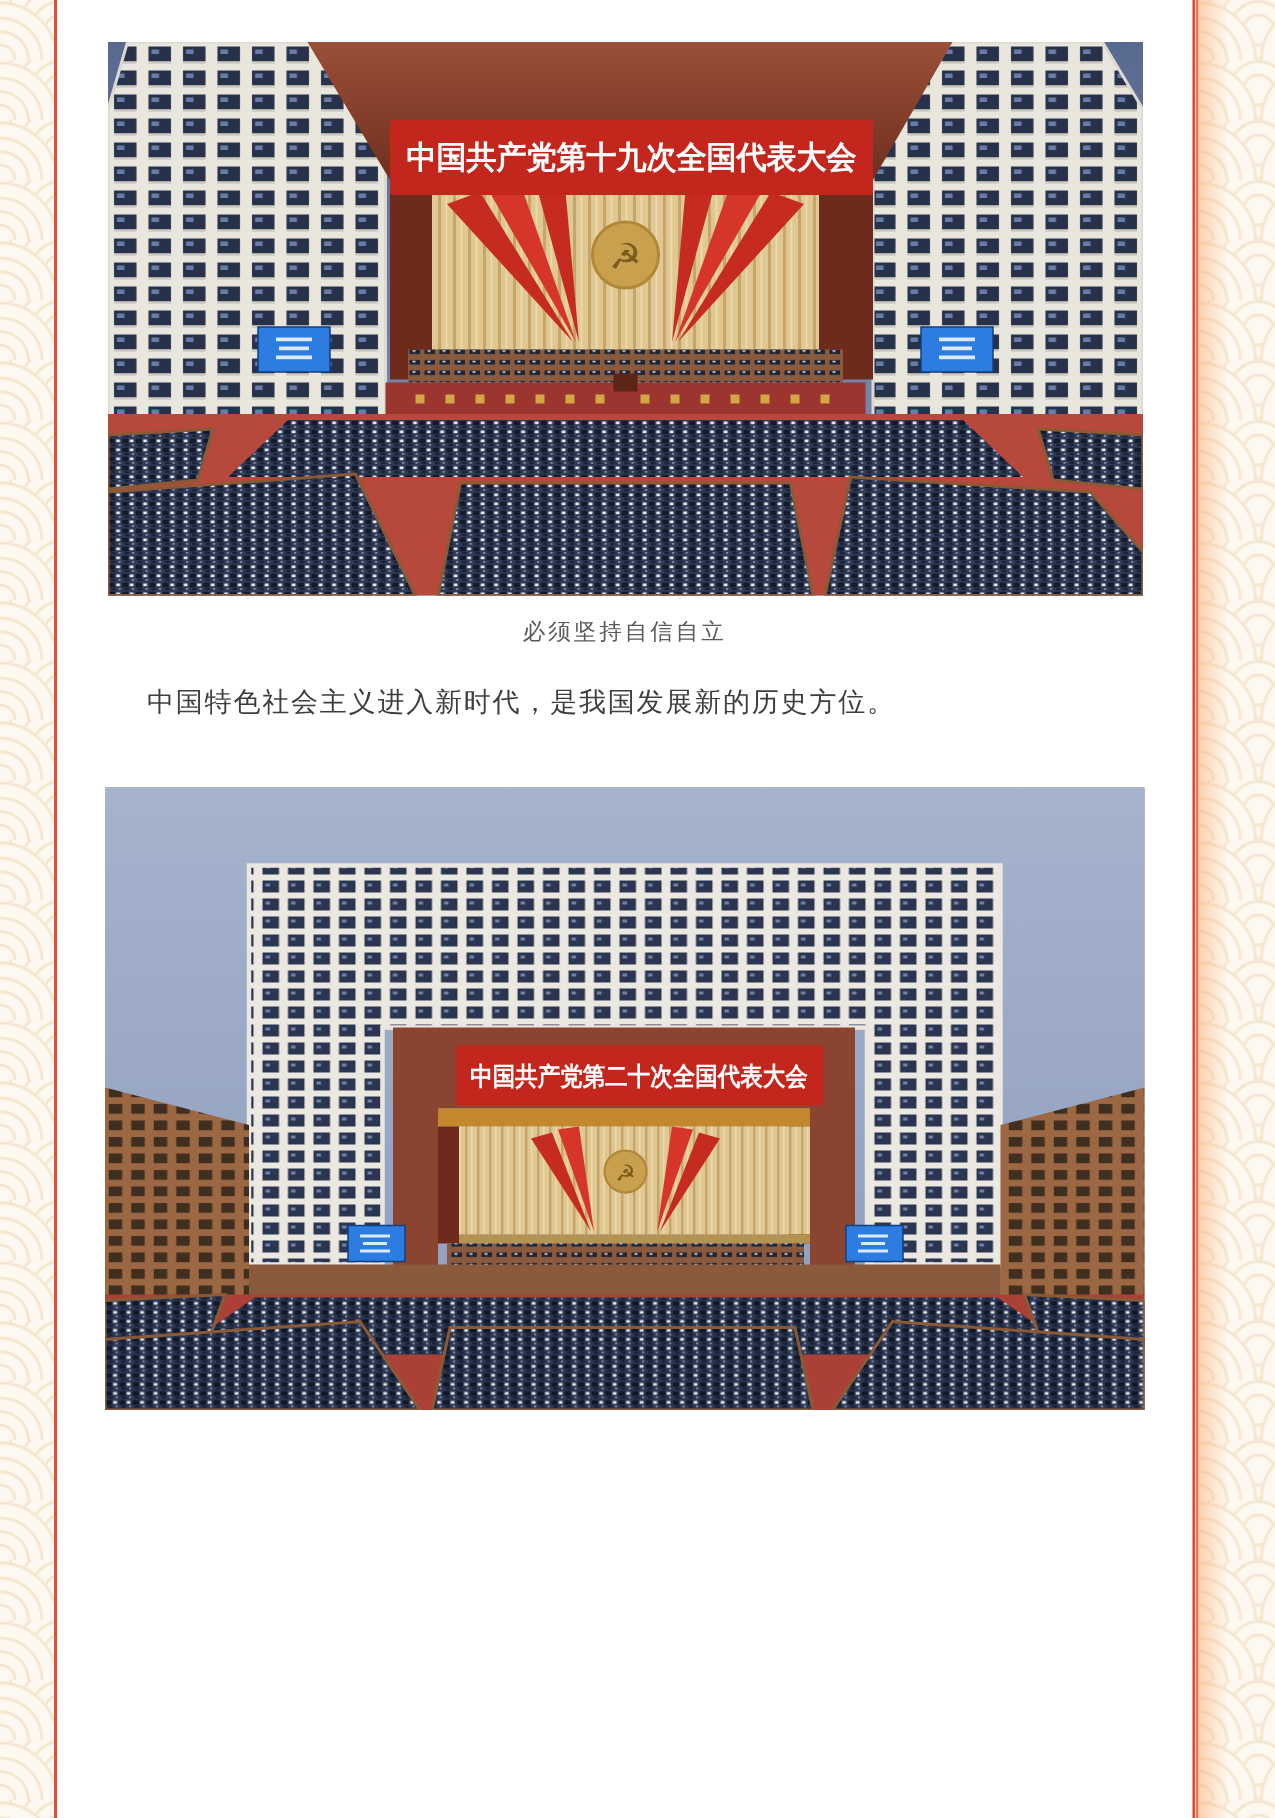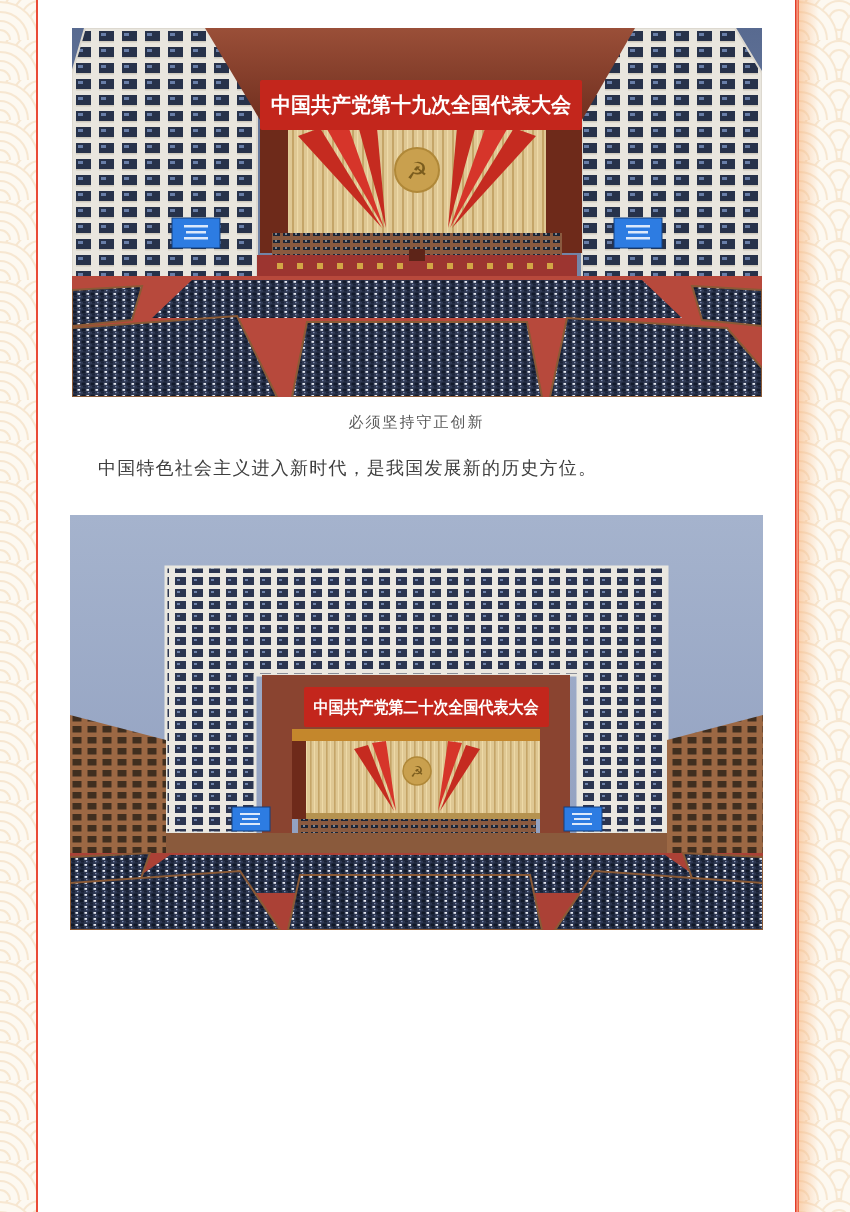--- a/index.html
+++ b/index.html
@@ -16,21 +16,21 @@
     background:linear-gradient(to right,#e23c28 30%,#ffd8c3 50%,#ef6a4a 70%);}
   .strip-right .pattern-holder{position:relative;flex:1;height:100%;}
   .glow{position:absolute;left:0;top:0;bottom:0;width:20px;
     background:linear-gradient(to right,rgba(247,178,122,.55),rgba(247,178,122,0));}
   .strip svg{display:block;}
   
   main{flex:1;background:#ffffff;height:1212px;overflow:hidden;}
   figure{margin:0;text-align:center;}
   .photo{display:block;margin:0 auto;background:#6b7c9e;}
   .fig-19{margin-top:28px;}
-  .fig-20{margin-top:30px;}
+  .fig-20{margin-top:40px;}
   figcaption{margin-top:14px;font-size:15px;line-height:22px;
     letter-spacing:2px;color:#595959;text-align:center;}
   .paras{padding:18px 24px 0 24px;font-size:18px;line-height:34px;
     color:#3e3e3e;text-align:justify;letter-spacing:1.2px;}
   .paras p{margin:0;text-indent:2em;}
   .banner-text{fill:#ffffff;font-weight:bold;font-family:"Liberation Sans","DejaVu Sans",sans-serif;}
 </style>
 </head>
 <body>
 
@@ -180,21 +180,21 @@
       <rect x="0" y="248" width="690" height="121" fill="#b7493c"></rect>
       <polygon points="120,252 570,252 610,290 80,290" fill="url(#c1)"></polygon>
       <g stroke="#8a5a36" stroke-width="2">
         <polygon points="0,262 70,258 60,292 0,298" fill="url(#c1)"></polygon>
         <polygon points="620,258 690,262 690,298 630,292" fill="url(#c1)"></polygon>
         <polygon points="0,300 165,288 205,369 0,369" fill="url(#c1)"></polygon>
         <polygon points="235,294 455,294 470,369 220,369" fill="url(#c1)"></polygon>
         <polygon points="495,290 655,300 690,340 690,369 478,369" fill="url(#c1)"></polygon>
       </g>
     </svg>
-    <figcaption>必须坚持守正创新</figcaption>
+    <figcaption>必须坚持自信自立</figcaption>
   </figure>
 
   <section class="paras">
     <p>中国特色社会主义进入新时代，是我国发展新的历史方位。</p>
   </section>
 
   <figure class="fig-20">
     <svg class="photo" width="693" height="415" viewBox="0 0 693 415">
       <defs>
         <linearGradient id="wall2" x1="0" y1="0" x2="0" y2="1">

